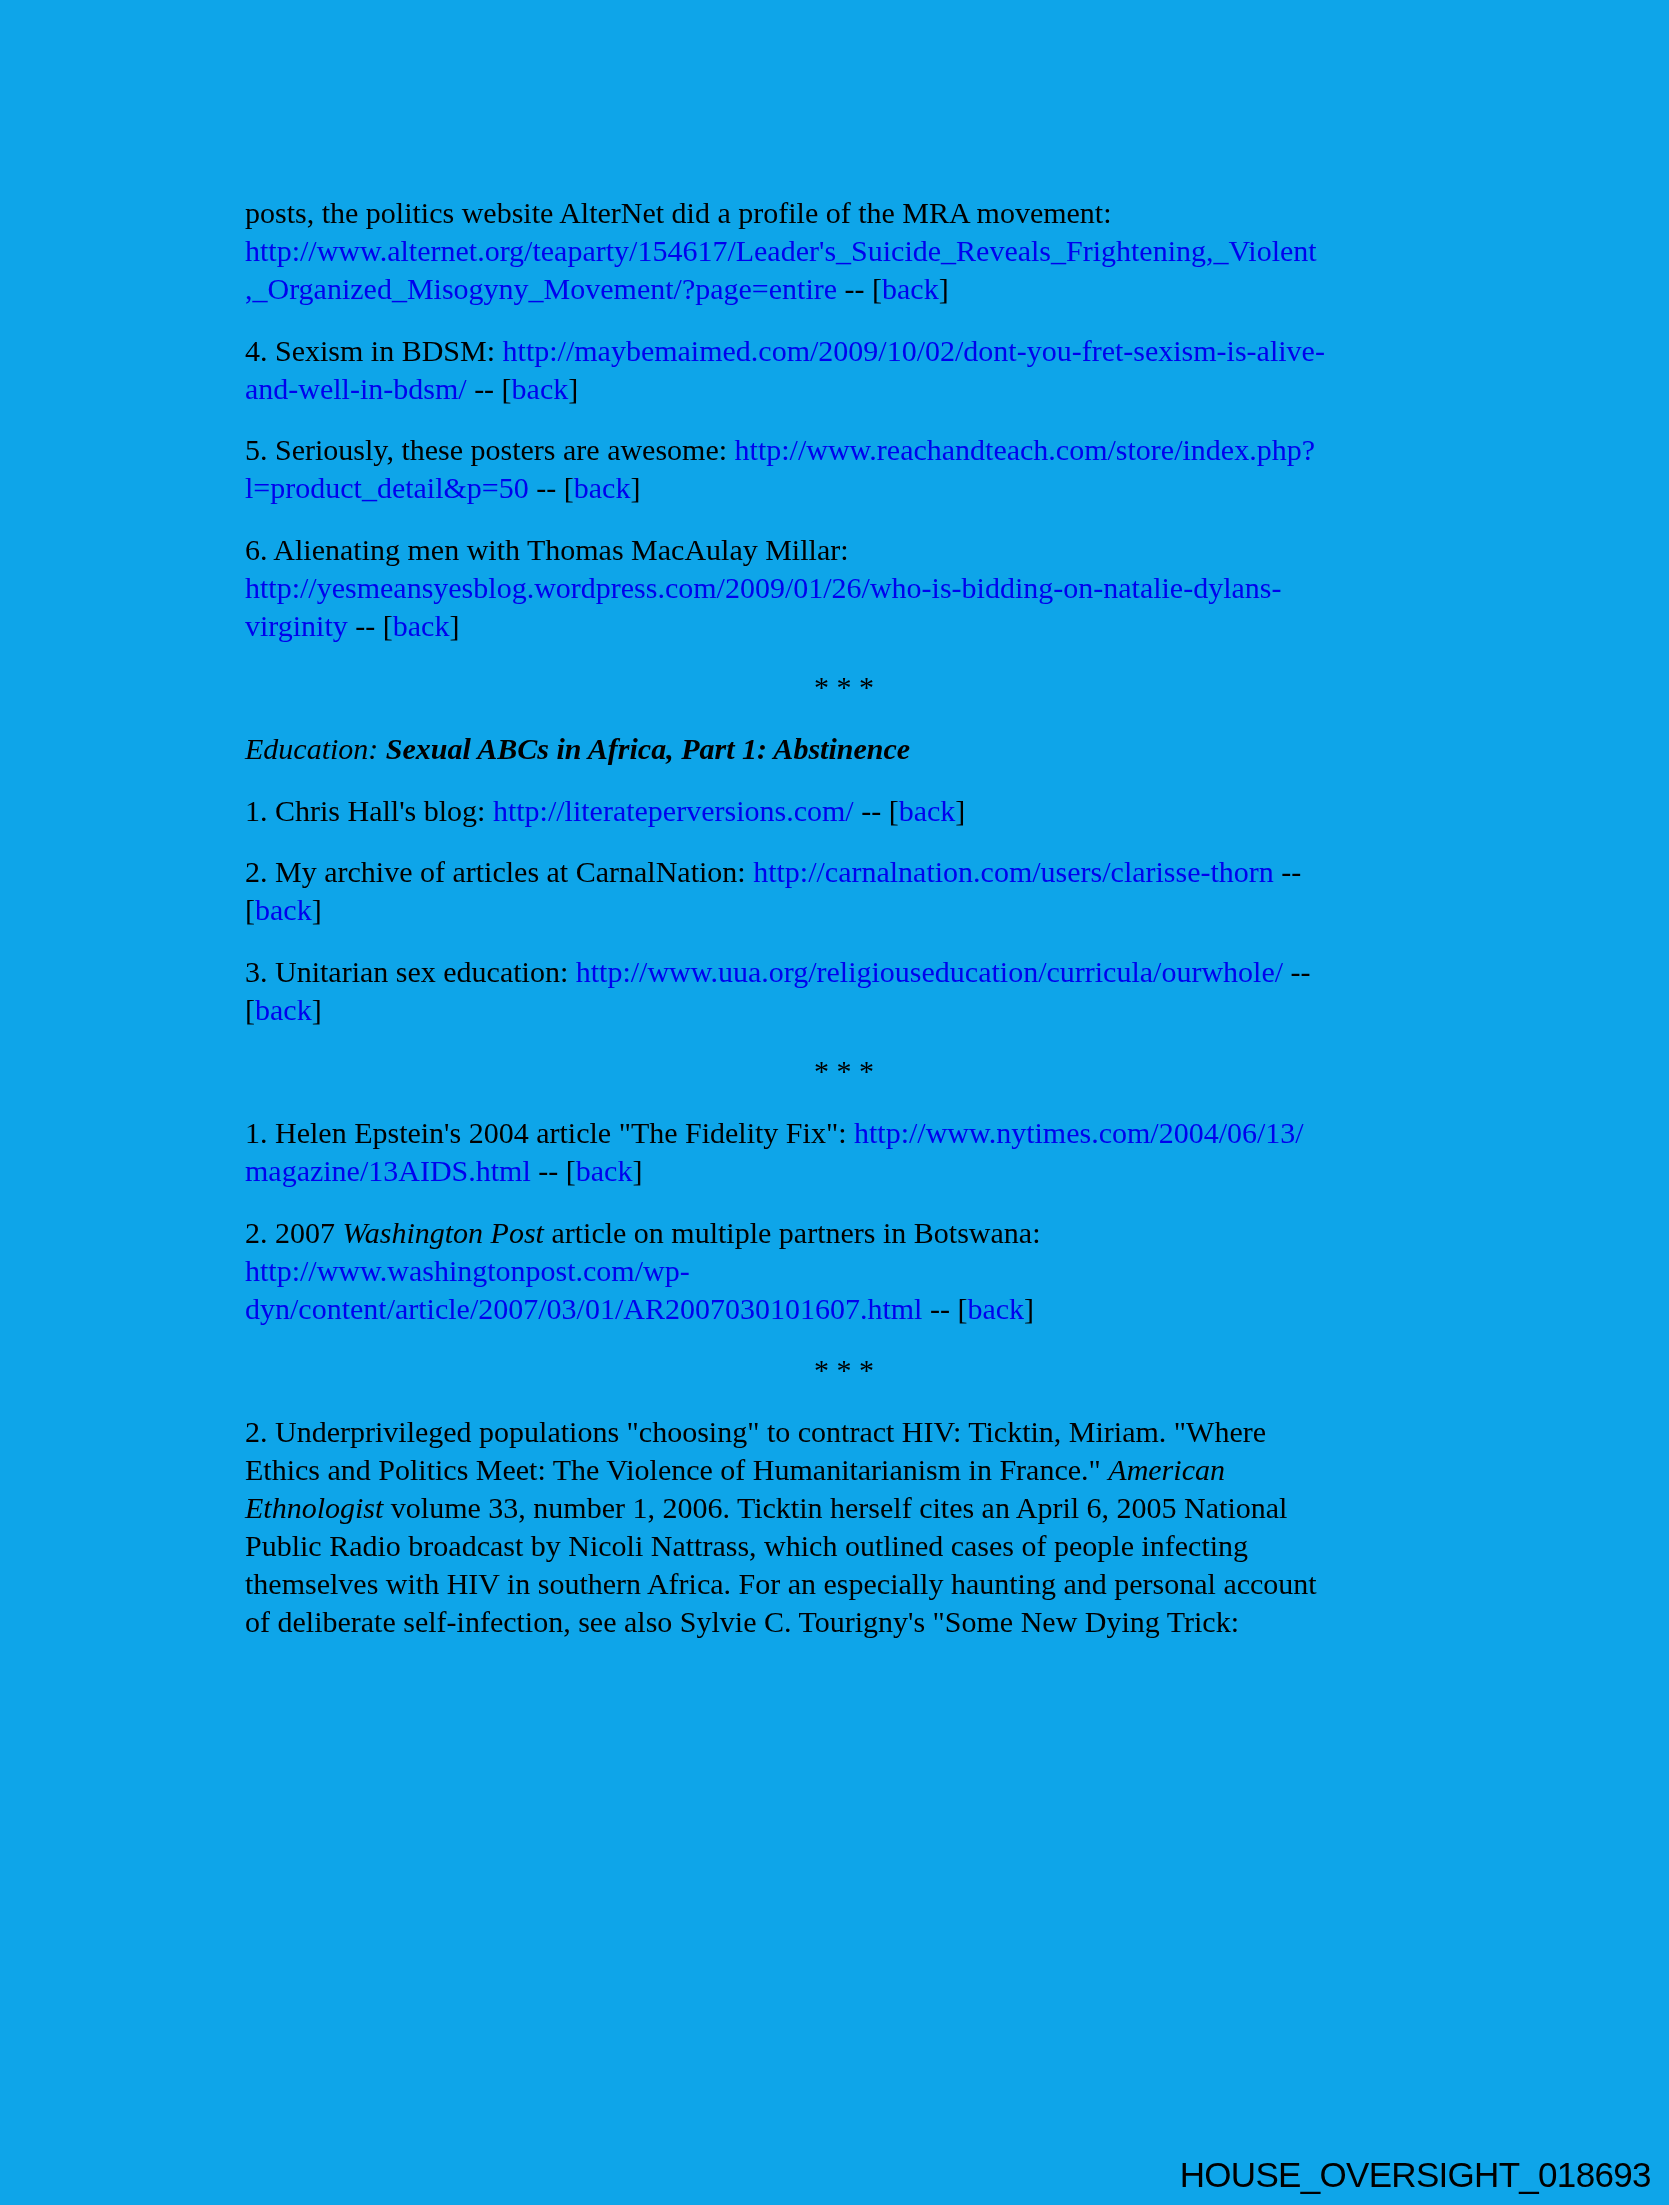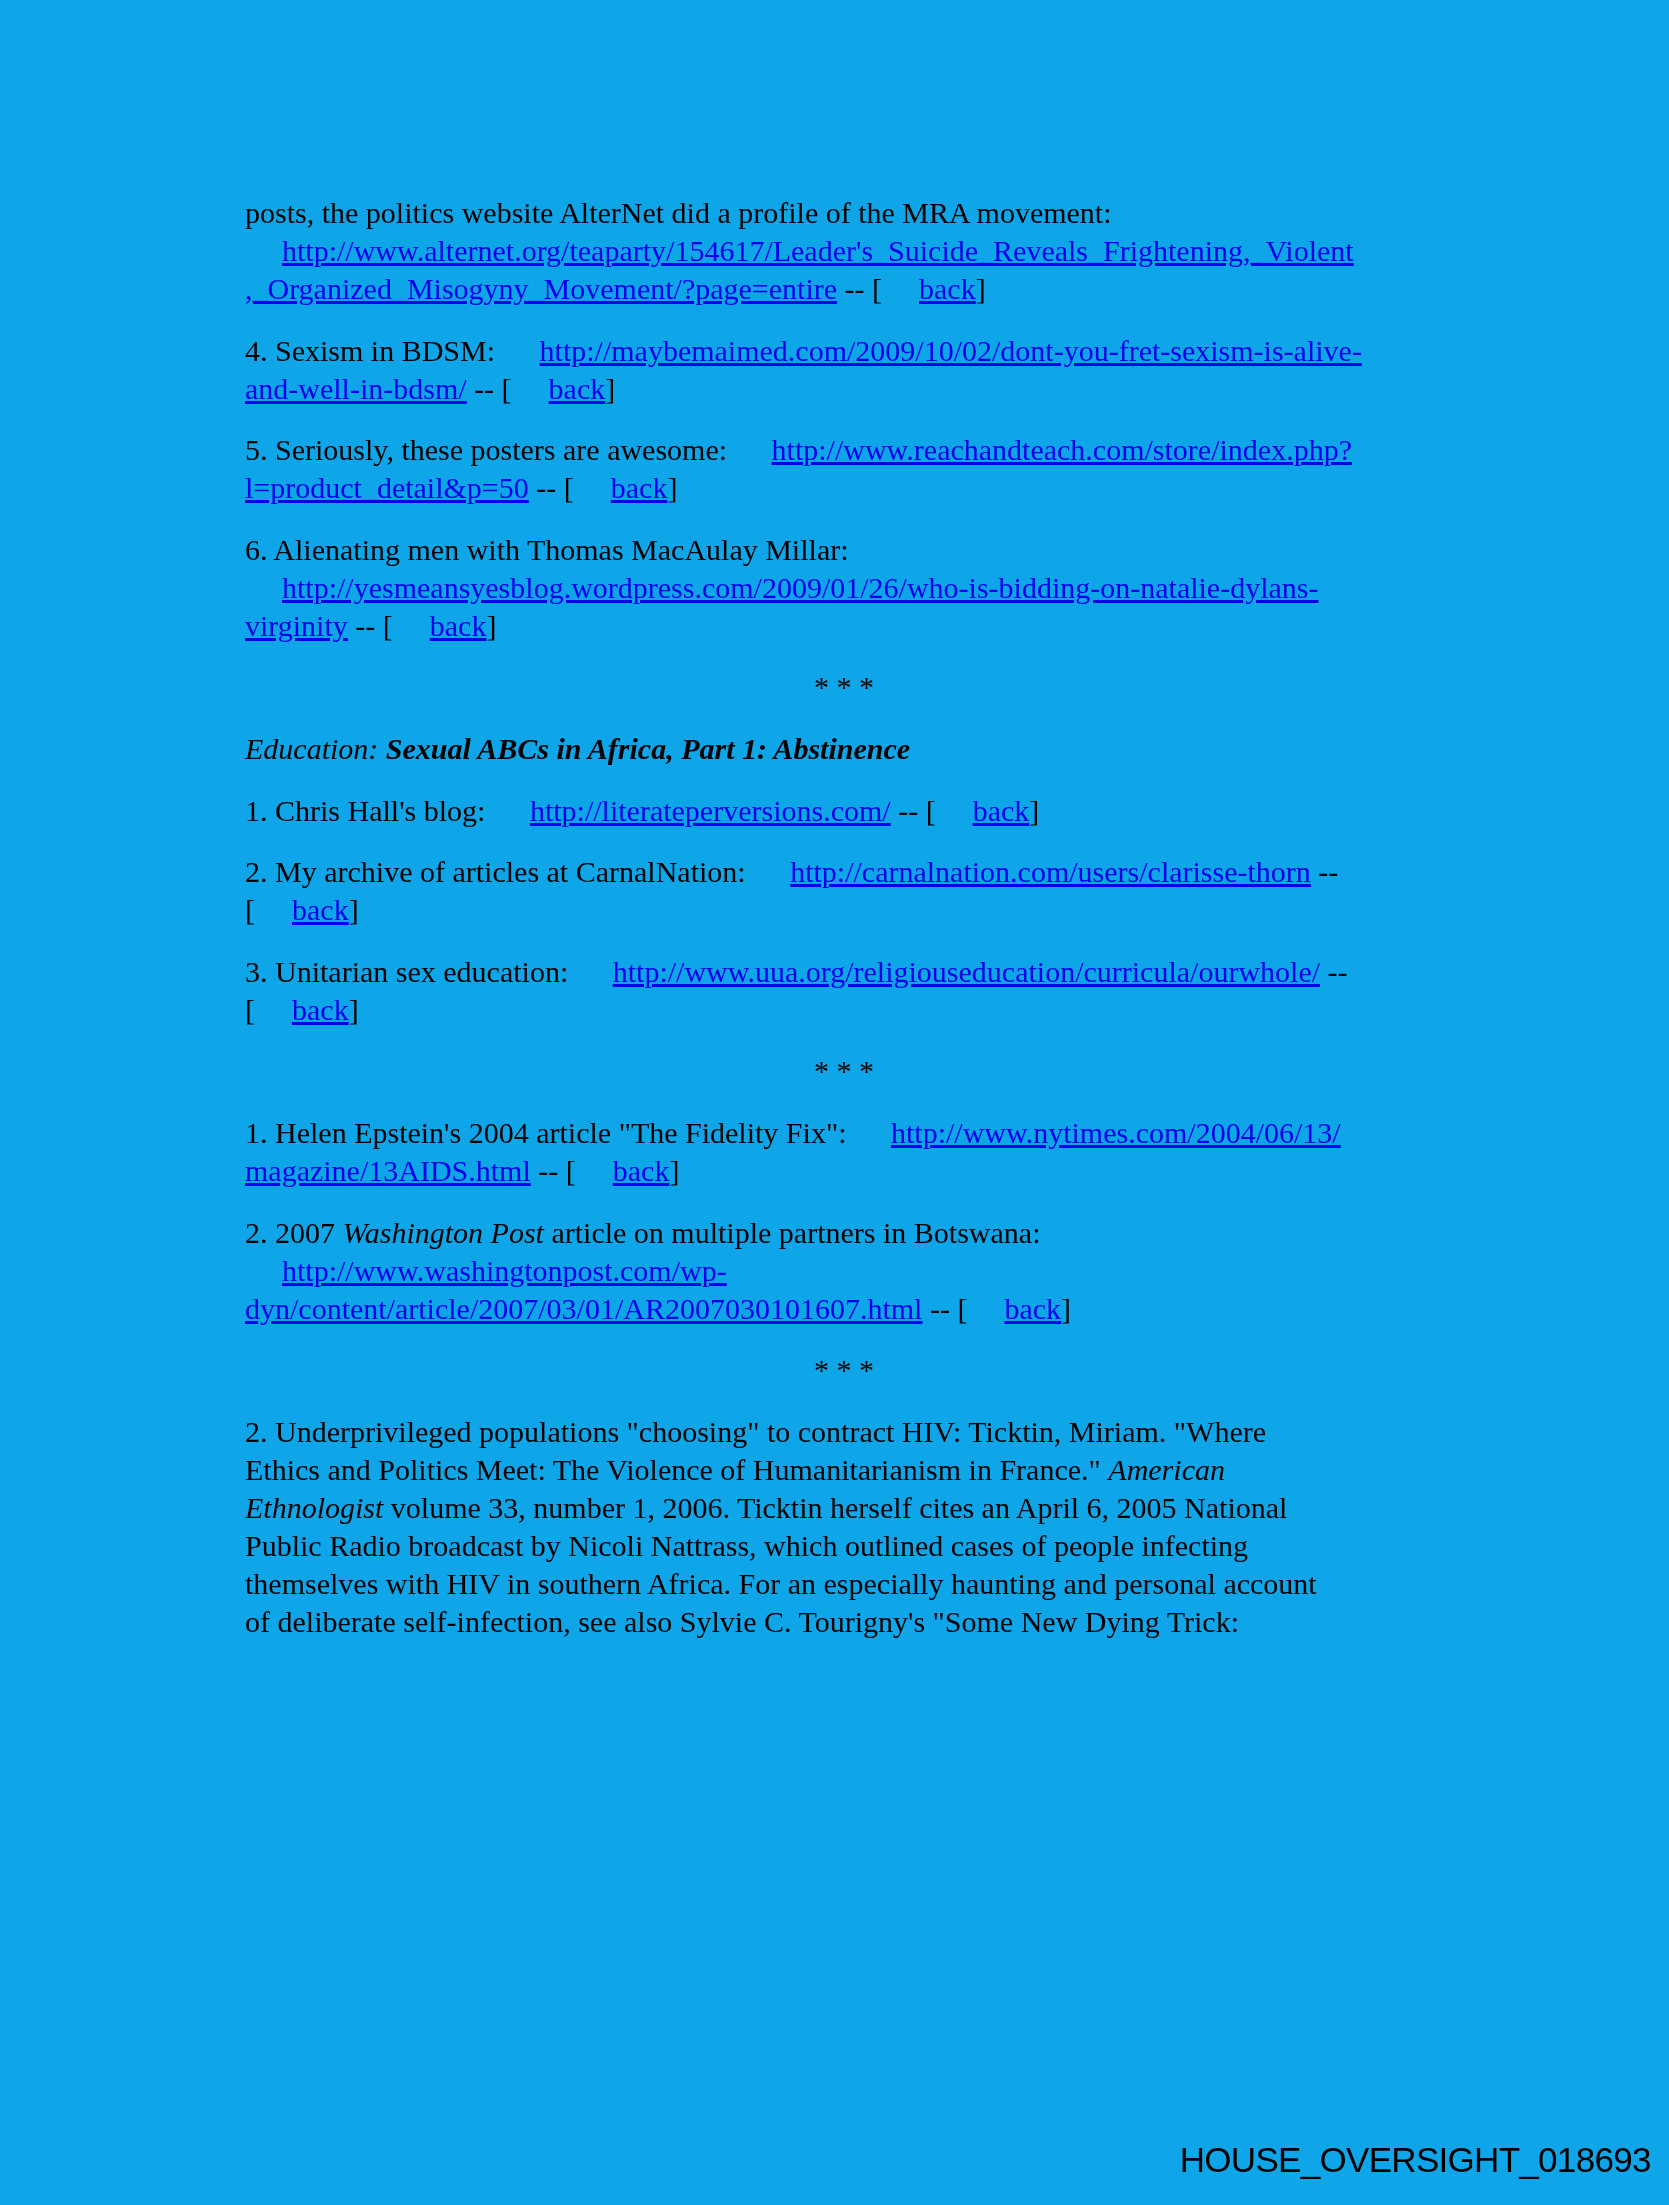--- a/index.html
+++ b/index.html
@@ -28,30 +28,28 @@
   }
   .heading {
     text-align: left;
     font-weight: normal;
     font-style: italic;
   }
   .heading .bold { font-weight: bold; }
   .separator { text-align: center; }
   .link {
     color: var(--link-color, #0000EE);
-    text-decoration: underline;
     cursor: pointer;
-    margin-left: 37px;
   }
   .italic { font-style: italic; }
   .plain { }
   .footer {
     position: absolute;
     right: 18.3px;
-    bottom: 25px;
+    bottom: 10px;
     font-family: "Liberation Sans", "DejaVu Sans", sans-serif;
     font-size: 35px;
     letter-spacing: -0.7px;
     color: #000000;
   }
 </style>
 </head>
 <body>
 
 <div class="page">

